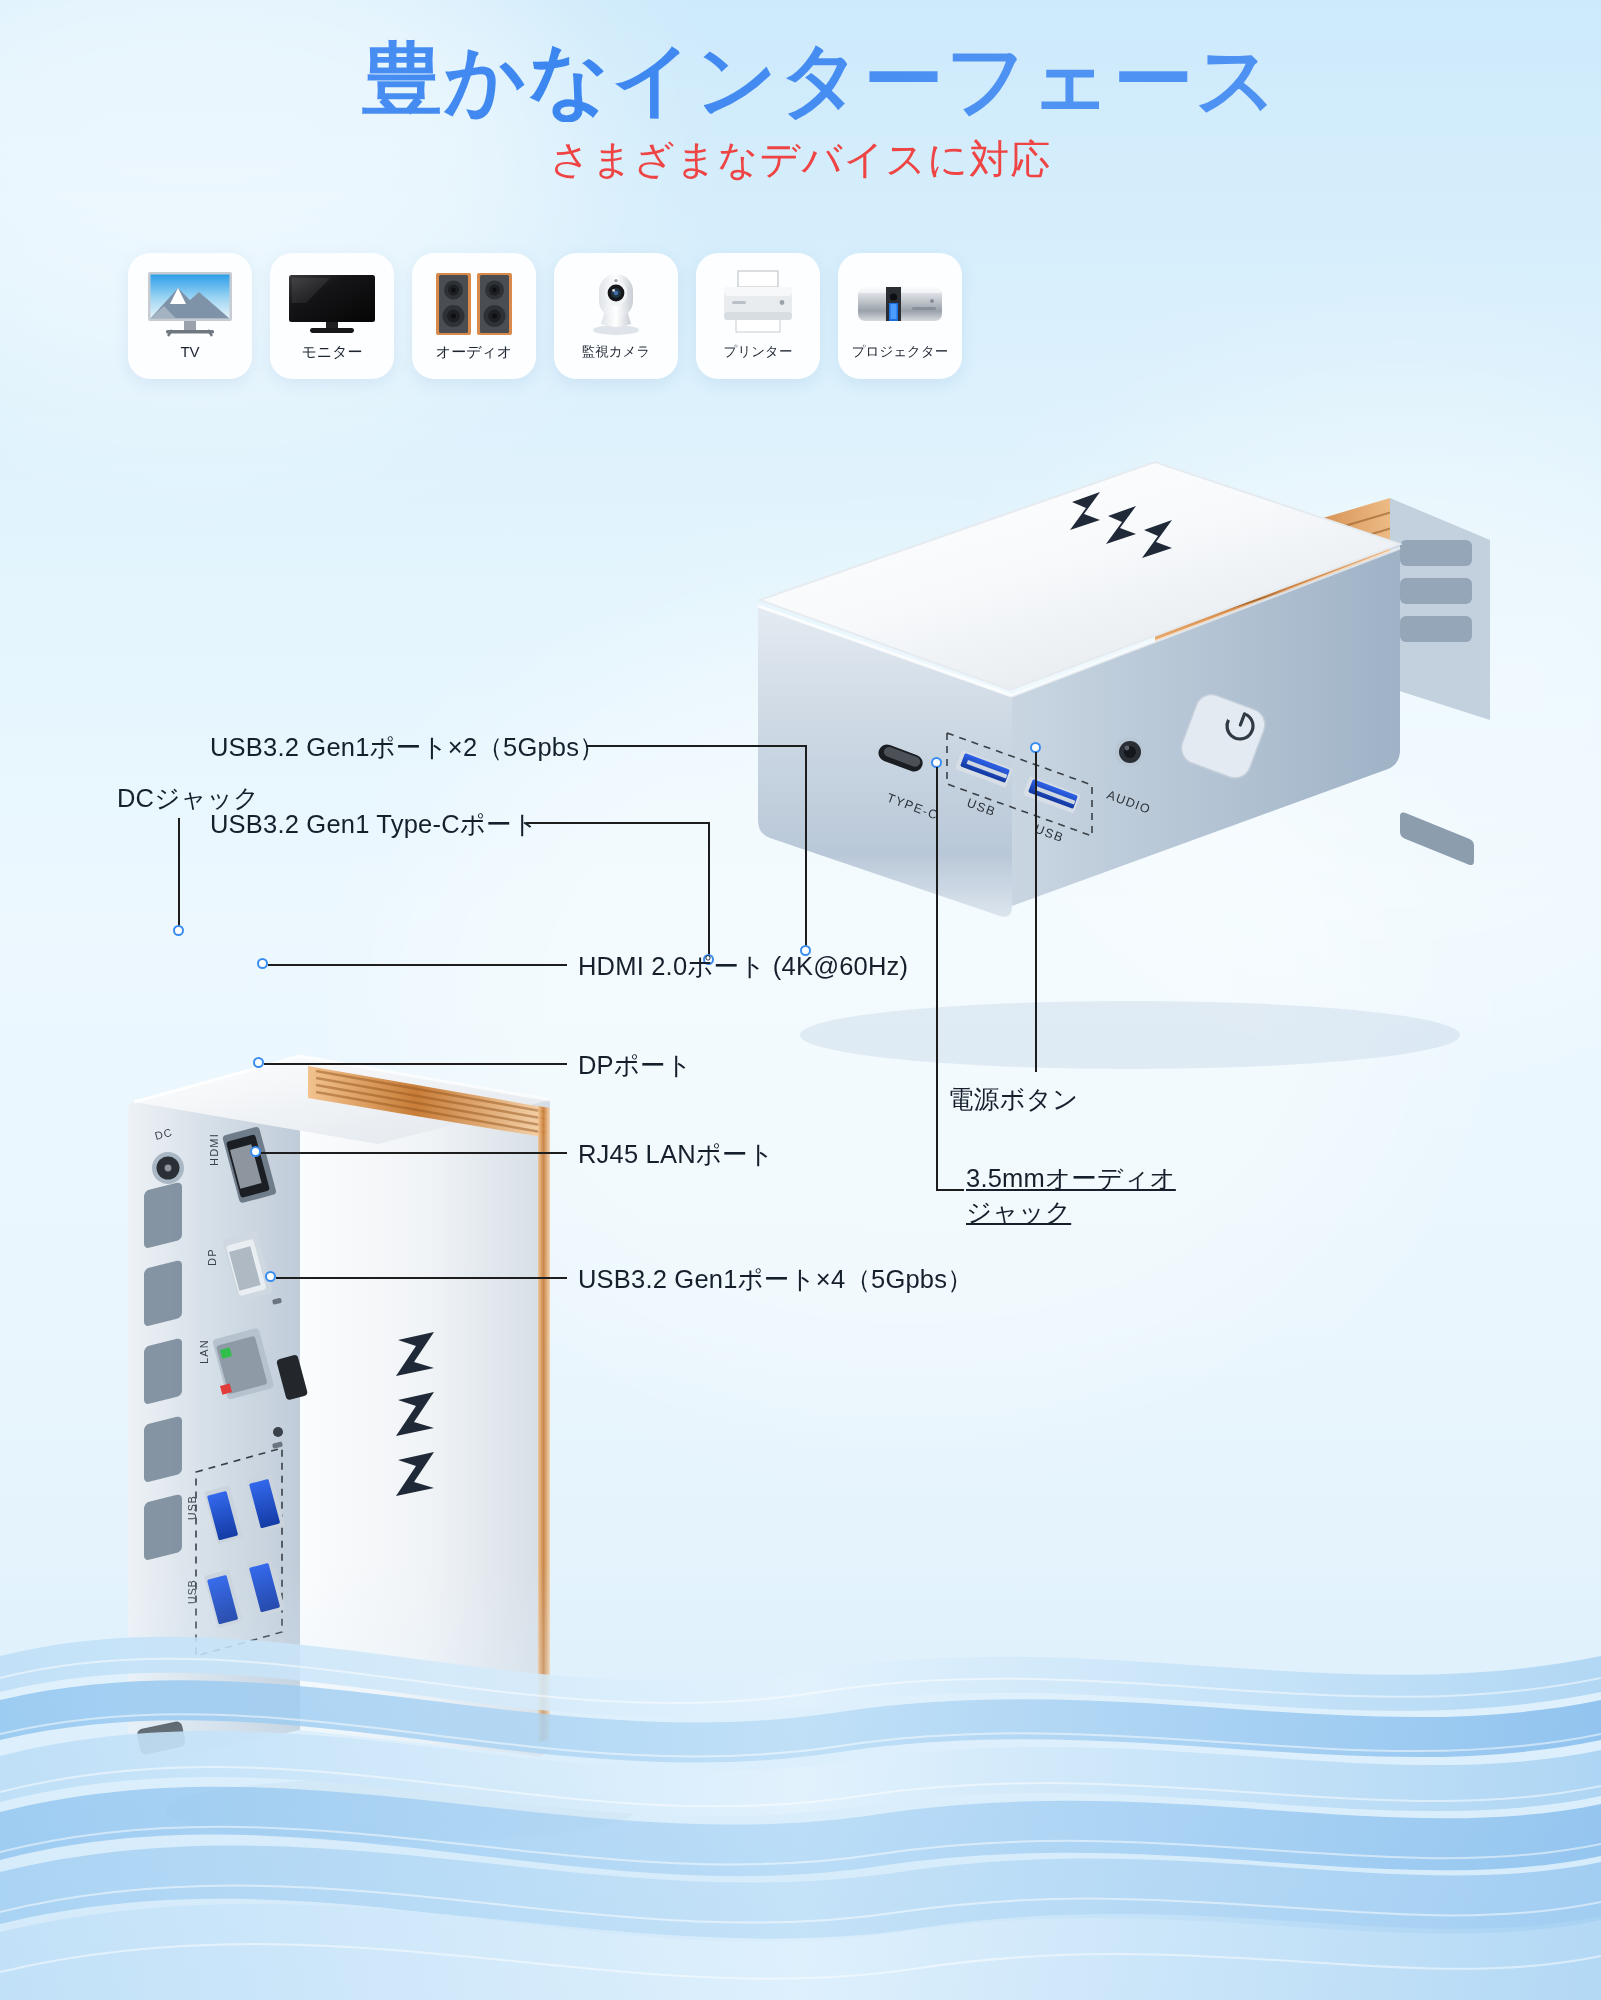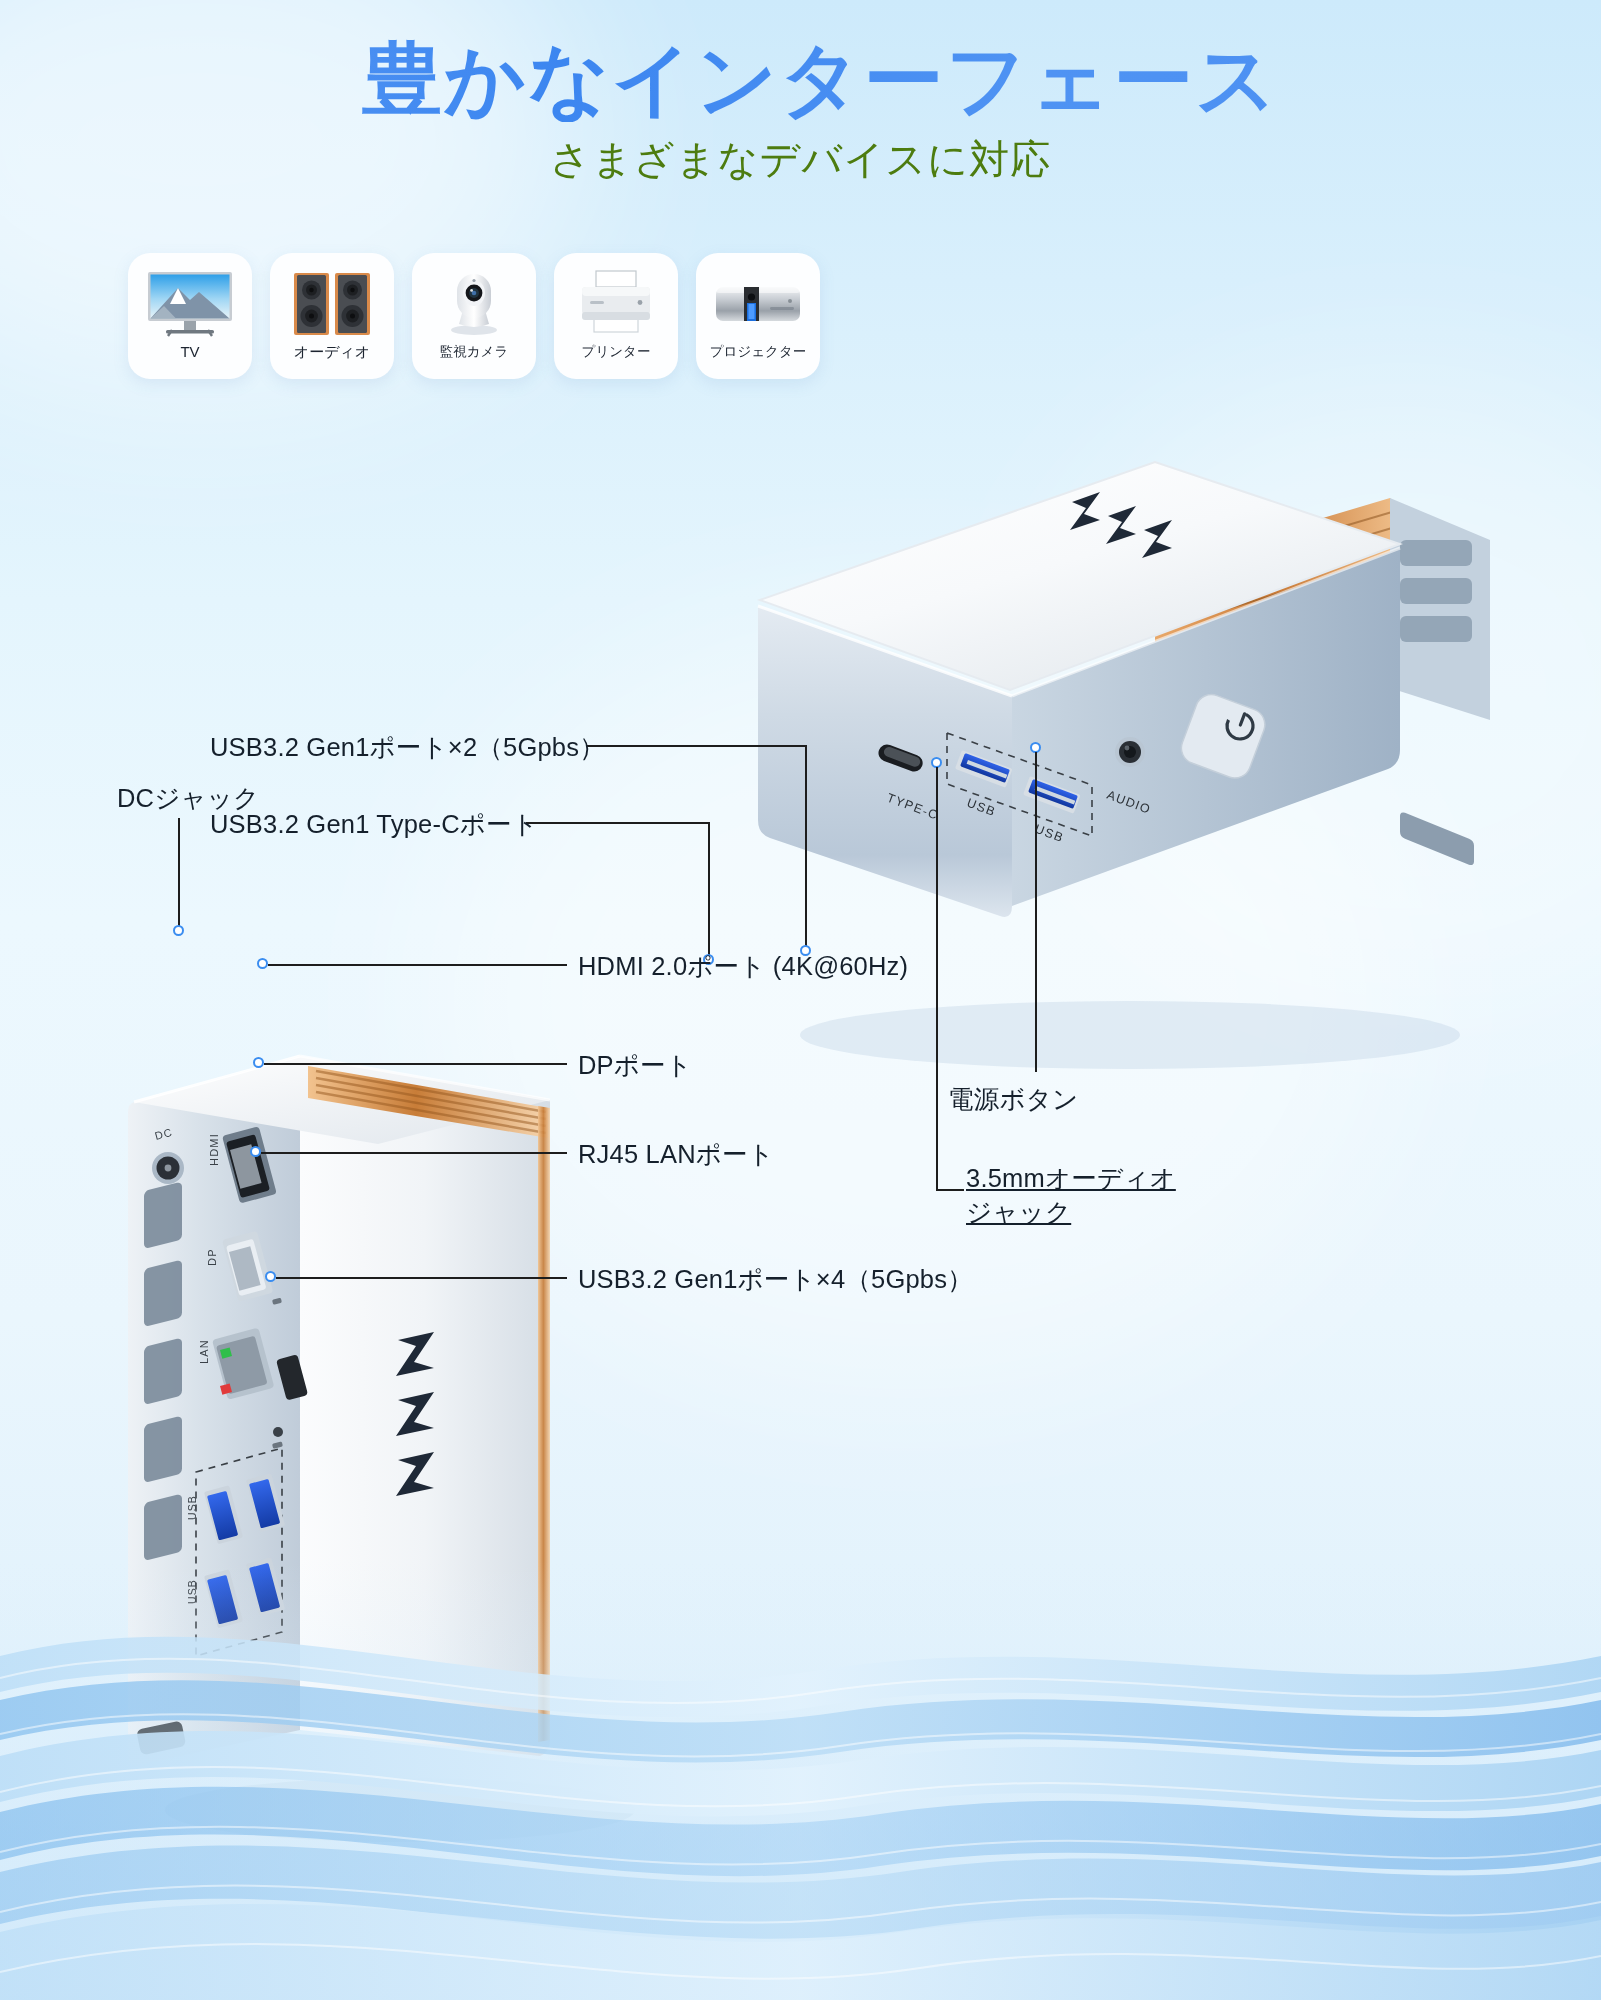--- a/index.html
+++ b/index.html
@@ -15,21 +15,21 @@
   
   .title{
     position:absolute;left:0;right:0;top:38px;text-align:center;
     font-size:80px;font-weight:700;letter-spacing:2px;line-height:1.05;
     background:linear-gradient(100deg,#5f9df5 0%,#3c86f0 35%,#4f93f3 65%,#4a8ef2 100%);
     -webkit-background-clip:text;background-clip:text;color:transparent;padding-left:40px;
     -webkit-text-fill-color:transparent;
   }
   .subtitle{
     position:absolute;left:0;right:0;top:132px;text-align:center;
-    font-size:40px;font-weight:500;color:#4d7c0f;letter-spacing:1px;font-family:Liberation Serif, serif;
+    font-size:40px;font-weight:500;color:#ef4444;letter-spacing:1px;font-family:Liberation Serif, serif;
   }
 
   
   .cards{position:absolute;left:128px;top:253px;display:flex;gap:18px;}
   .card{
     width:124px;height:126px;border-radius:22px;background:#fdfeff;
     box-shadow:0 5px 16px rgba(90,140,190,.13);
     display:flex;flex-direction:column;align-items:center;justify-content:flex-start;
     padding-top:14px;box-sizing:border-box;
   }
@@ -81,20 +81,38 @@
         <path d="M26 35 L34 19 L42 35 Z" fill="#ffffff"></path>
         <path d="M6.5 49.5 L20 37 L32 49.5 Z" fill="#a9b8c6" opacity=".85"></path>
         <rect x="40" y="52" width="12" height="9" fill="#9aa3ab"></rect>
         <rect x="22" y="61" width="48" height="3.5" rx="1.6" fill="#6f7880"></rect>
         <path d="M28 61 L24 67 M64 61 L68 67" stroke="#6f7880" stroke-width="2.4" fill="none"></path>
       </svg>
     </div>
     <div class="lbl">TV</div>
   </div>
 
+  <div class="card">
+    <div class="art">
+      <svg width="92" height="70" viewBox="0 0 92 70">
+        <defs>
+          <linearGradient id="scr" x1="0" y1="0" x2="1" y2="1">
+            <stop offset="0" stop-color="#3a3a3c"></stop>
+              <stop offset=".35" stop-color="#151517"></stop>
+              <stop offset="1" stop-color="#050506"></stop>
+          </linearGradient>
+        </defs>
+        <rect x="3" y="6" width="86" height="47" rx="2.5" fill="url(#scr)"></rect>
+        <path d="M6 9 L44 9 L20 34 L6 34 Z" fill="#ffffff" opacity=".07"></path>
+        <rect x="40" y="53" width="12" height="7" fill="#202024"></rect>
+        <rect x="24" y="59" width="44" height="5" rx="2.4" fill="#17171a"></rect>
+      </svg>
+    </div>
+    <div class="lbl">モニター</div>
+  </div>
 
   <div class="card">
     <div class="art">
       <svg width="92" height="72" viewBox="0 0 92 72">
         <g>
           <rect x="8" y="5" width="35" height="62" rx="2" fill="#d98a4a"></rect>
           <rect x="11" y="7" width="29" height="58" rx="1.5" fill="#4a4d52"></rect>
           <circle cx="25.5" cy="22" r="9.5" fill="#2e3136"></circle>
             <circle cx="25.5" cy="22" r="5.5" fill="#1d1f22"></circle>
             <circle cx="25.5" cy="22" r="2.2" fill="#0d0e10"></circle>

